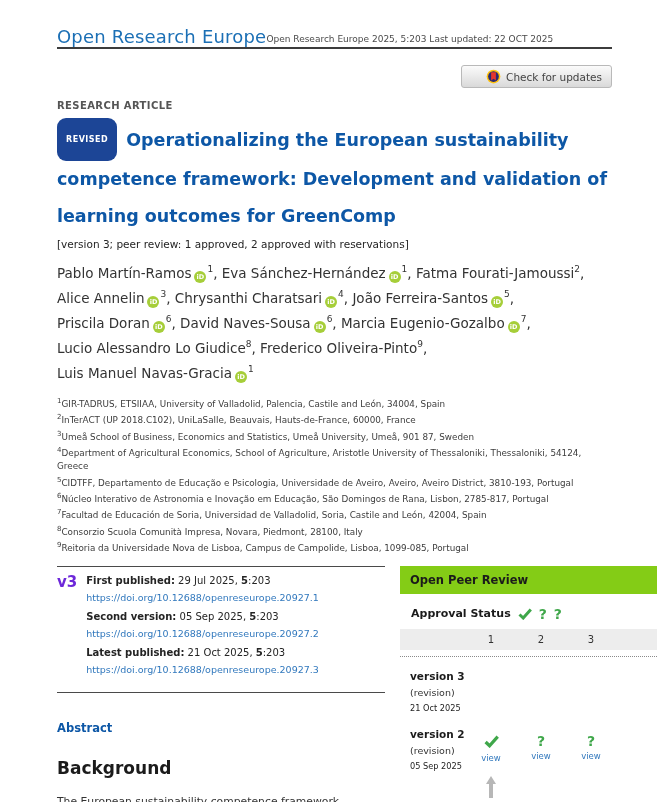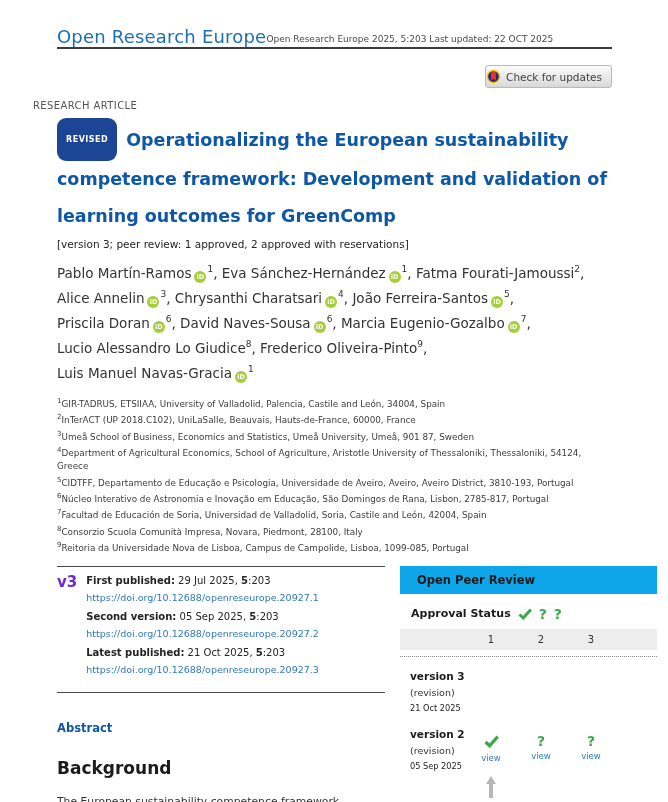--- a/index.html
+++ b/index.html
@@ -9,23 +9,23 @@
 
   
   .topbar { display:flex; align-items:flex-end;
             margin:26px 56px 16px 57px; border-bottom:2px solid #3c3c3c; }
   .journal-name { font-size:18px; color:#1b6fb5; letter-spacing:.2px; text-decoration:none; }
   .citation { font-size:9px; color:#4a4a4a; padding-bottom:3px; }
 
   .check-row { display:flex; justify-content:flex-end; margin:7px 56px 0; }
   .check-btn { display:inline-flex; align-items:center; gap:5px; border:1px solid #b9b9b9;
                border-radius:3px; background:linear-gradient(#fbfbfb,#d9d9d9);
-               padding:3px 9px 3px 0; font-size:10.5px; color:#444; cursor:pointer; }
-
-  .kicker { margin:12px 33px 0; font-size:10px; color:#555; letter-spacing:.4px; }
+               padding:3px 9px 3px 24px; font-size:10.5px; color:#444; cursor:pointer; }
+
+  .kicker { margin:12px 57px 0; font-size:10px; color:#555; letter-spacing:.4px;font-weight:bold; }
 
   
   .title-block { margin:7px 57px 0; color:#0d57a6; font-weight:bold; font-size:17.5px; line-height:37px; }
   .badge { display:inline-block; background:#1c4596; color:#fff; font-size:8px; font-weight:bold;
            letter-spacing:.5px; padding:3px 9px; border-radius:9px; vertical-align:4px; margin-right:9px; }
   .version-note { margin:3px 57px 0; font-size:10.5px; color:#242424; }
 
   .authors { margin:9px 57px 0; font-size:13.5px; color:#333; line-height:21.5px; }
   .authors sup { font-size:9px; }
   .orcid { display:inline-block; width:12px; height:12px; border-radius:50%; background:#a6ce39;
@@ -46,21 +46,21 @@
   .entry { margin-bottom:6px; }
   .entry-line1 { font-size:10px; color:#242424; }
   .entry-line1 .lab { font-weight:bold; }
   .doi-link { font-size:9.5px; color:#3178bd; text-decoration:none; display:inline-block; margin-top:2px;text-align:right; }
 
   .abstract-title { margin-top:28px; font-size:11.5px; font-weight:bold; color:#0d57a6; }
   .sec-heading { margin-top:23px; font-size:17px; font-weight:bold; color:#1b1b1b; }
   .sec-text { margin-top:15px; font-size:10.8px; line-height:18px; color:#333; }
 
   
-  .pr-title { background:#0ea5e9; font-size:11.5px; font-weight:bold; padding:7px 17px; color:#1b1b1b; }
+  .pr-title { background:#84cc16; font-size:11.5px; font-weight:bold; padding:7px 10px; color:#1b1b1b; }
   .approval { display:flex; align-items:flex-end; gap:7px; padding:13px 11px 9px; font-size:11px;
               font-weight:bold; color:#1b1b1b; }
   .q { color:#3fa74a; font-weight:bold; font-size:14px; line-height:12px; }
   .cols-row { background:#ededed; display:grid; grid-template-columns:56px 50px 50px 50px;
               padding:5px 0 5px 10px; font-size:10px; color:#333; }
   .cols-row span { text-align:center; }
   .dotted { border-top:1px dotted #8a8a8a; }
 
   .vgrid { display:grid; grid-template-columns:56px 50px 50px 50px; padding-left:10px; }
   .vinfo { padding-top:13px; }

